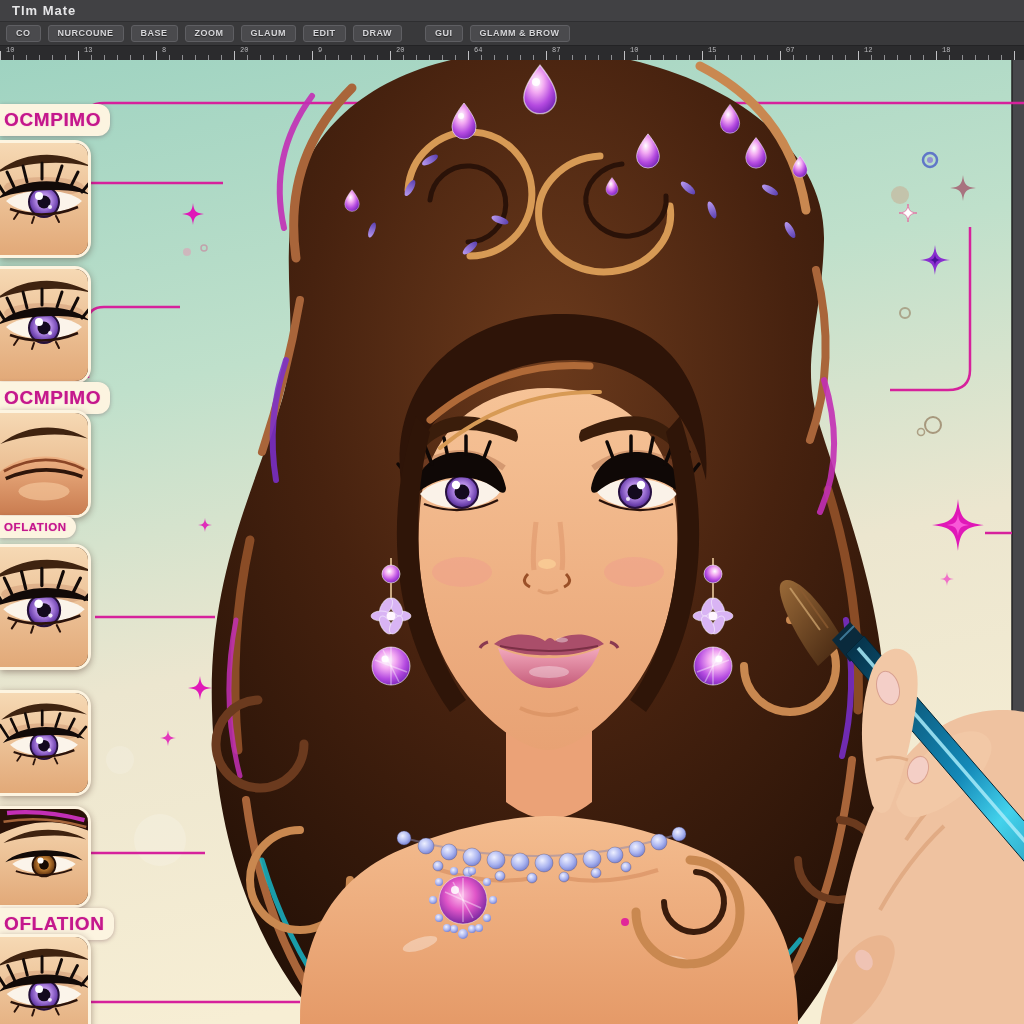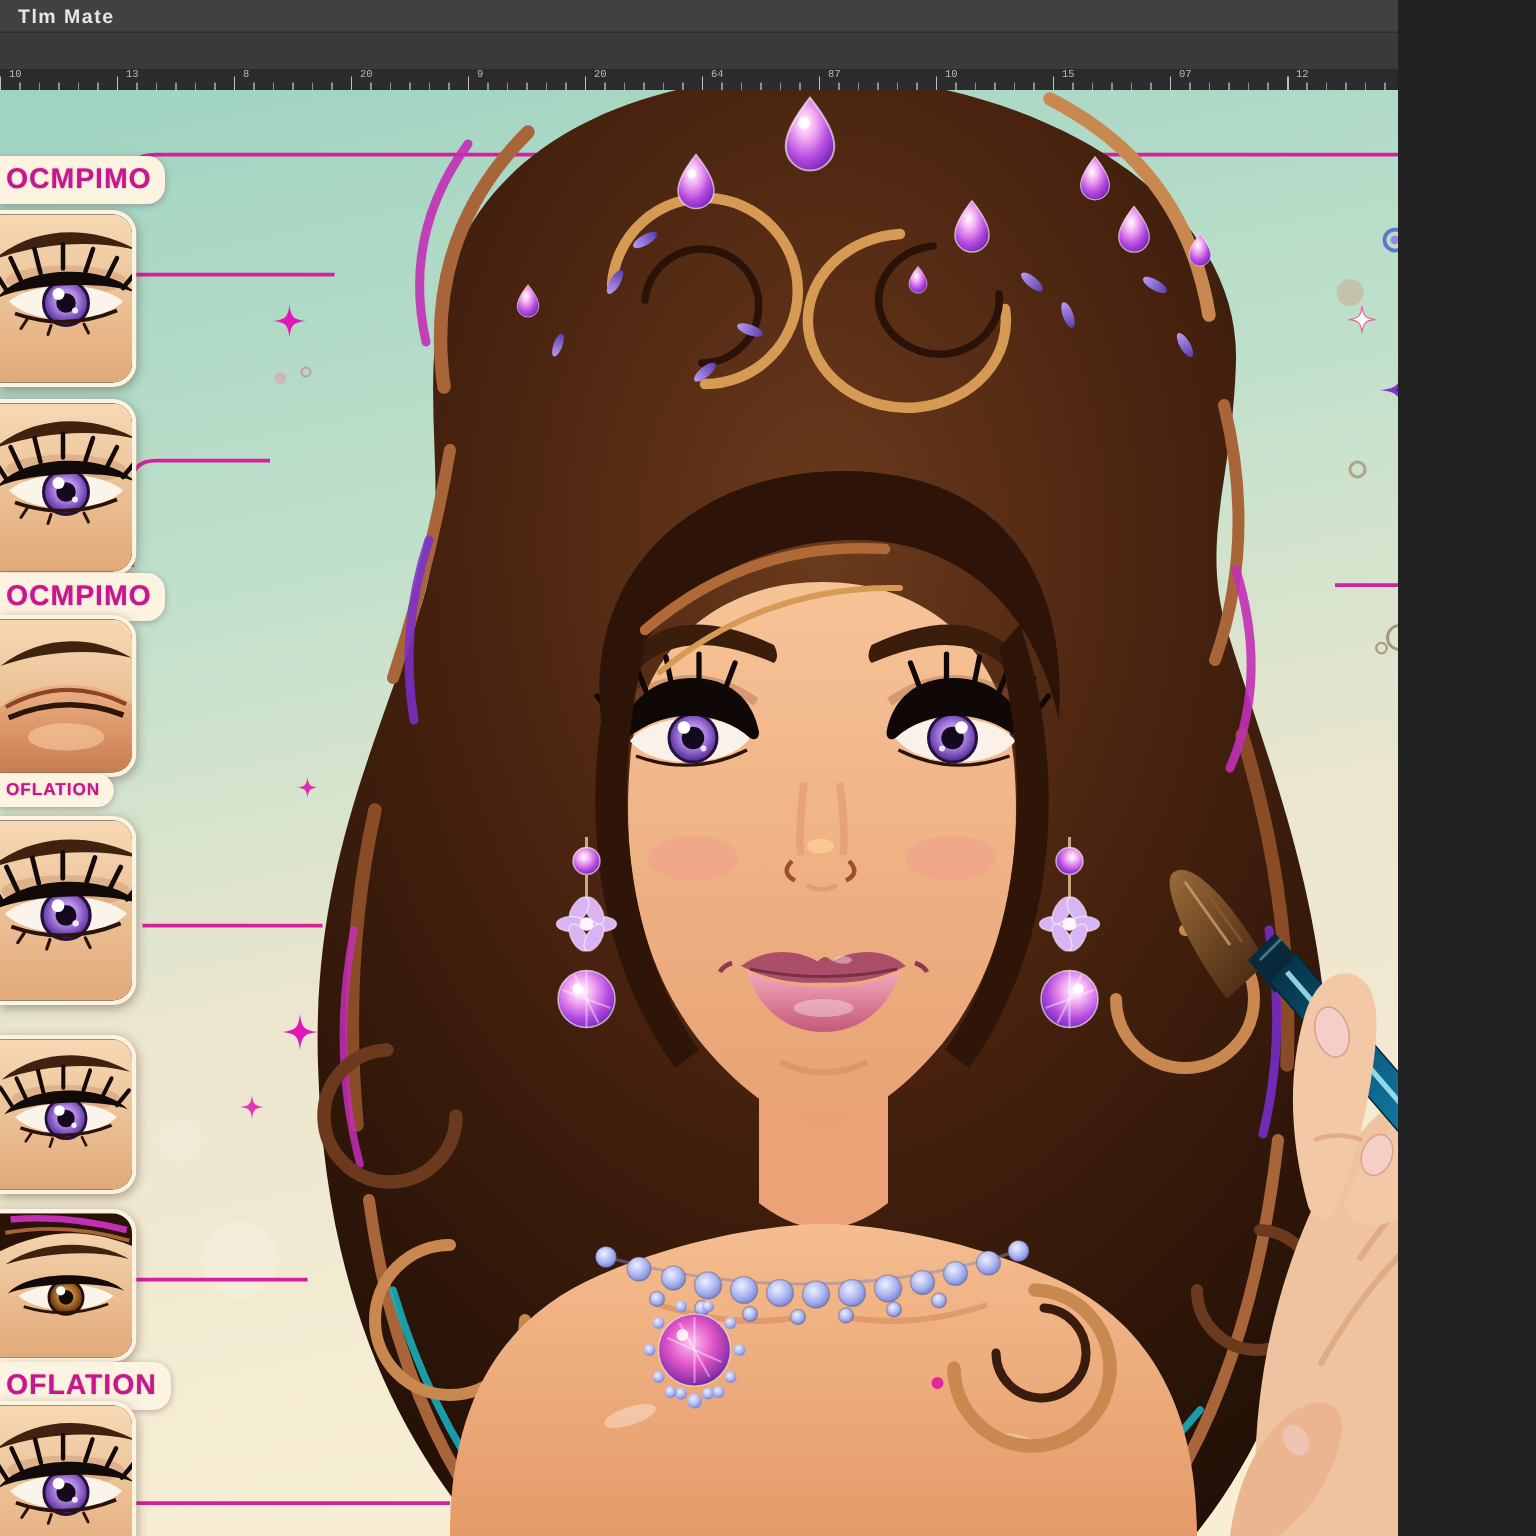--- a/index.html
+++ b/index.html
@@ -1,16 +1,16 @@
 <!DOCTYPE html>
 <html><head>
 <meta charset="utf-8">
 <style>
   html,body{margin:0;padding:0;background:#222;}
-  #app{position:relative;width:932px;height:1024px;overflow:hidden;
+  #app{position:relative;width:1024px;height:1024px;overflow:hidden;
        font-family:"Liberation Sans",sans-serif;background:#3a3a3c;}
   
   .titlebar{position:absolute;left:0;top:0;width:1024px;height:22px;background:#414144;
             border-bottom:1px solid #2e2e30;color:#e6e6e8;font-size:13px;font-weight:bold;
             display:flex;align-items:center;padding-left:12px;box-sizing:border-box;letter-spacing:1px;}
   .menurow{position:absolute;left:0;top:22px;width:1024px;height:24px;background:#39393b;
            border-bottom:1px solid #232325;display:flex;align-items:center;gap:7px;
            padding:0 6px;box-sizing:border-box;}
   .menubtn{background:#4a4a4d;border:1px solid #5f5f63;border-radius:3px;color:#d6d6d9;
            font-size:9px;font-weight:bold;letter-spacing:.5px;padding:3px 9px;line-height:1;
@@ -38,20 +38,31 @@
 </style>
 </head>
 <body>
 
 <div id="app">
 
   <div class="titlebar">
     <span>Tlm Mate</span>
   </div>
 
+  <div class="menurow">
+    <button class="menubtn">CO</button>
+    <button class="menubtn">NURCOUNE</button>
+    <button class="menubtn">BASE</button>
+    <button class="menubtn">ZOOM</button>
+    <button class="menubtn">GLAUM</button>
+    <button class="menubtn">EDIT</button>
+    <button class="menubtn">DRAW</button>
+    <button class="menubtn menu-gap">GUI</button>
+    <button class="menubtn">GLAMM &amp; BROW</button>
+  </div>
 
   <div class="ruler">
     <div class="ticks"></div>
     <div class="ticks-big"></div>
     <span style="left:6px">10</span>
     <span style="left:84px">13</span>
     <span style="left:162px">8</span>
     <span style="left:240px">20</span>
     <span style="left:318px">9</span>
     <span style="left:396px">20</span>

